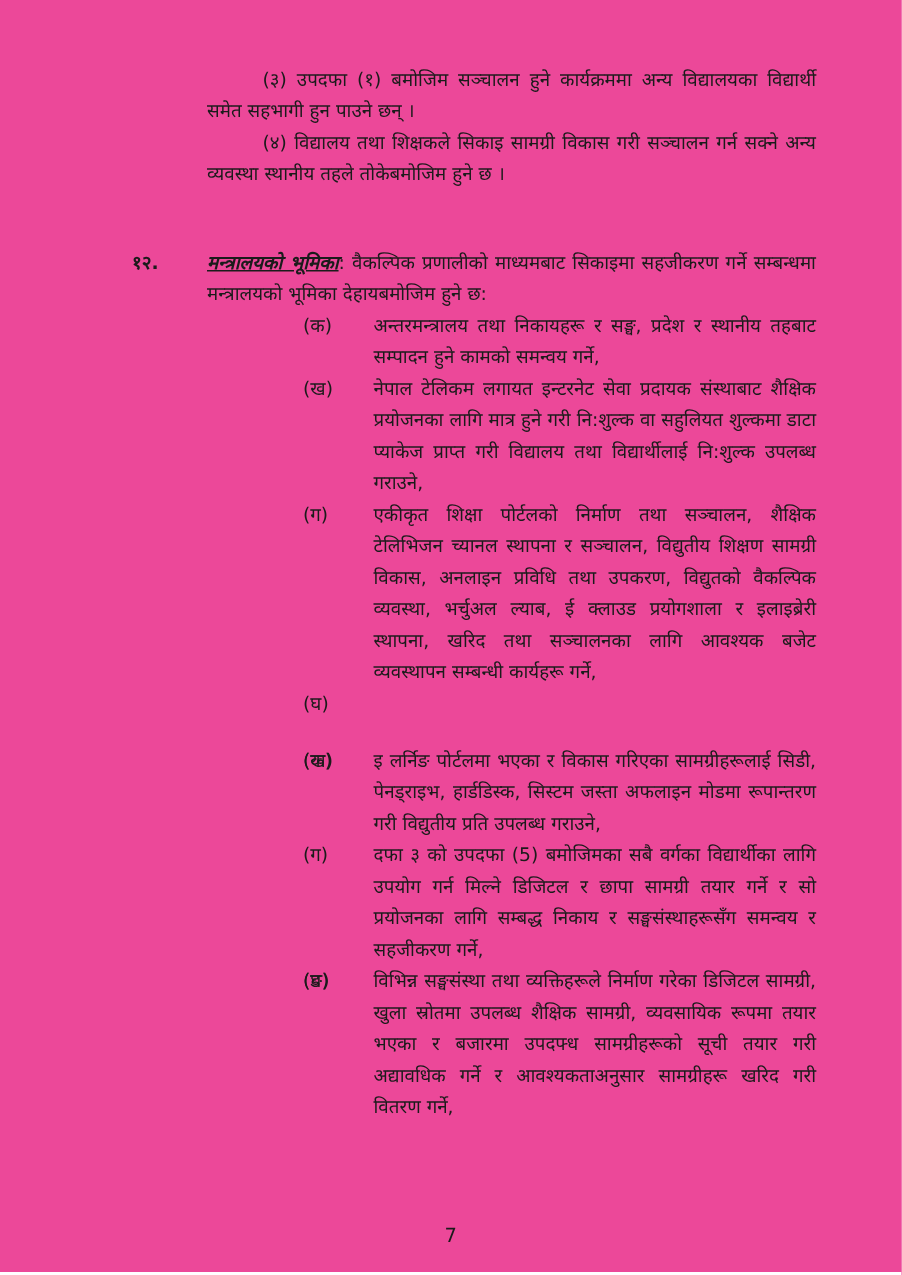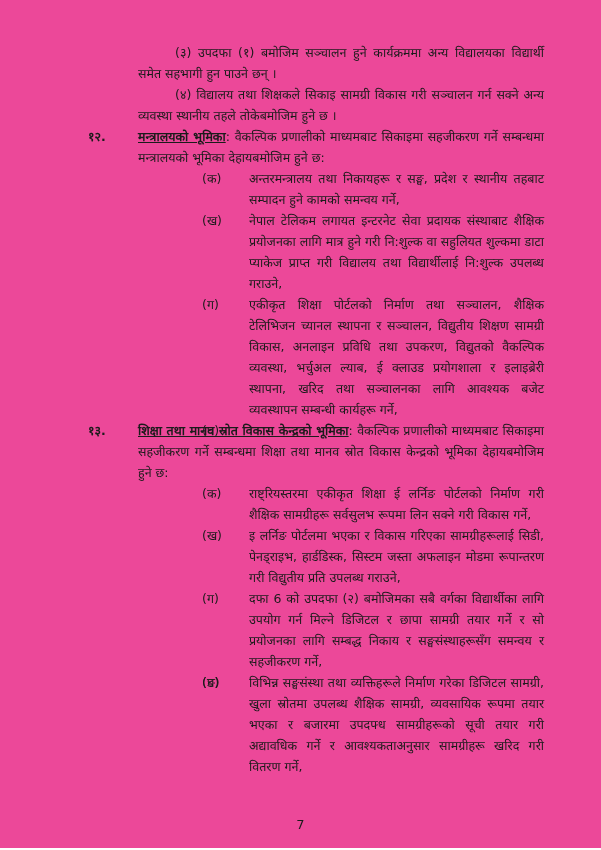--- a/index.html
+++ b/index.html
@@ -24,31 +24,33 @@
     text-align: justify;
   }
   p { margin: 0; }
   .para {
     margin-left: 50px;
     text-indent: 37px;
   }
   .item {
     position: relative;
     padding-left: 50px;
+    margin-top: 38px;
   }
   .item-num {
     position: absolute;
     left: -50px; top: 0;
     font-weight: bold;
     text-indent: 0;
   }
   .item-intro { position: relative; }
   .item-heading {
     font-weight: bold;
     text-decoration: underline;
+    font-style: italic;
   }
   .sub {
     position: relative;
     padding-left: 47px;
     margin-left: 64px;
   }
   .sub-label {
     position: absolute;
     left: 0; top: 0;
   }
@@ -84,32 +86,30 @@
       <div class="sub">
         <span class="sub-label">(ग)</span>
         <p>एकीकृत शिक्षा पोर्टलको निर्माण तथा सञ्चालन, शैक्षिक टेलिभिजन च्यानल स्थापना र सञ्चालन, विद्युतीय शिक्षण सामग्री विकास, अनलाइन प्रविधि तथा उपकरण, विद्युतको वैकल्पिक व्यवस्था, भर्चुअल ल्याब, ई क्लाउड प्रयोगशाला र इलाइब्रेरी स्थापना, खरिद तथा सञ्चालनका लागि आवश्यक बजेट व्यवस्थापन सम्बन्धी कार्यहरू गर्ने,</p>
       </div>
       <div class="sub">
         <span class="sub-label">(घ)</span>
       </div>
     </div>
 
     <div class="item">
-      <p class="item-intro"><span class="item-num">१३.</span><span class="item-heading">शिक्षा तथा मानव स्रोत विकास केन्द्रको भूमिका</span><span>:</span> <span>वैकल्पिक प्रणालीको माध्यमबाट सिकाइमा सहजीकरण गर्ने सम्बन्धमा शिक्षा तथा मानव स्रोत विकास केन्द्रको भूमिका देहायबमोजिम हुने छ:</span></p>
       <div class="sub">
         <span class="sub-label">(क)</span>
-        <p>राष्ट्रियस्तरमा एकीकृत शिक्षा ई लर्निङ पोर्टलको निर्माण गरी शैक्षिक सामग्रीहरू सर्वसुलभ रूपमा लिन सक्ने गरी विकास गर्ने,</p>
       </div>
       <div class="sub">
         <span class="sub-label">(ख)</span>
         <p>इ लर्निङ पोर्टलमा भएका र विकास गरिएका सामग्रीहरूलाई सिडी, पेनड्राइभ, हार्डडिस्क, सिस्टम जस्ता अफलाइन मोडमा रूपान्तरण गरी विद्युतीय प्रति उपलब्ध गराउने,</p>
       </div>
       <div class="sub">
         <span class="sub-label">(ग)</span>
-        <p>दफा 6 को उपदफा (२) बमोजिमका सबै वर्गका विद्यार्थीका लागि उपयोग गर्न मिल्ने डिजिटल र छापा सामग्री तयार गर्ने र सो प्रयोजनका लागि सम्बद्ध निकाय र सङ्घसंस्थाहरूसँग समन्वय र सहजीकरण गर्ने,</p>
+        <p>दफा ३ को उपदफा (5) बमोजिमका सबै वर्गका विद्यार्थीका लागि उपयोग गर्न मिल्ने डिजिटल र छापा सामग्री तयार गर्ने र सो प्रयोजनका लागि सम्बद्ध निकाय र सङ्घसंस्थाहरूसँग समन्वय र सहजीकरण गर्ने,</p>
       </div>
       <div class="sub">
         <span class="sub-label">(घ)</span>
       </div>
       <div class="sub">
         <span class="sub-label">(ङ)</span>
         <p>विभिन्न सङ्घसंस्था तथा व्यक्तिहरूले निर्माण गरेका डिजिटल सामग्री, खुला स्रोतमा उपलब्ध शैक्षिक सामग्री, व्यवसायिक रूपमा तयार भएका र बजारमा उपदफ्ध सामग्रीहरूको सूची तयार गरी अद्यावधिक गर्ने र आवश्यकताअनुसार सामग्रीहरू खरिद गरी वितरण गर्ने,</p>
       </div>
     </div>
 

